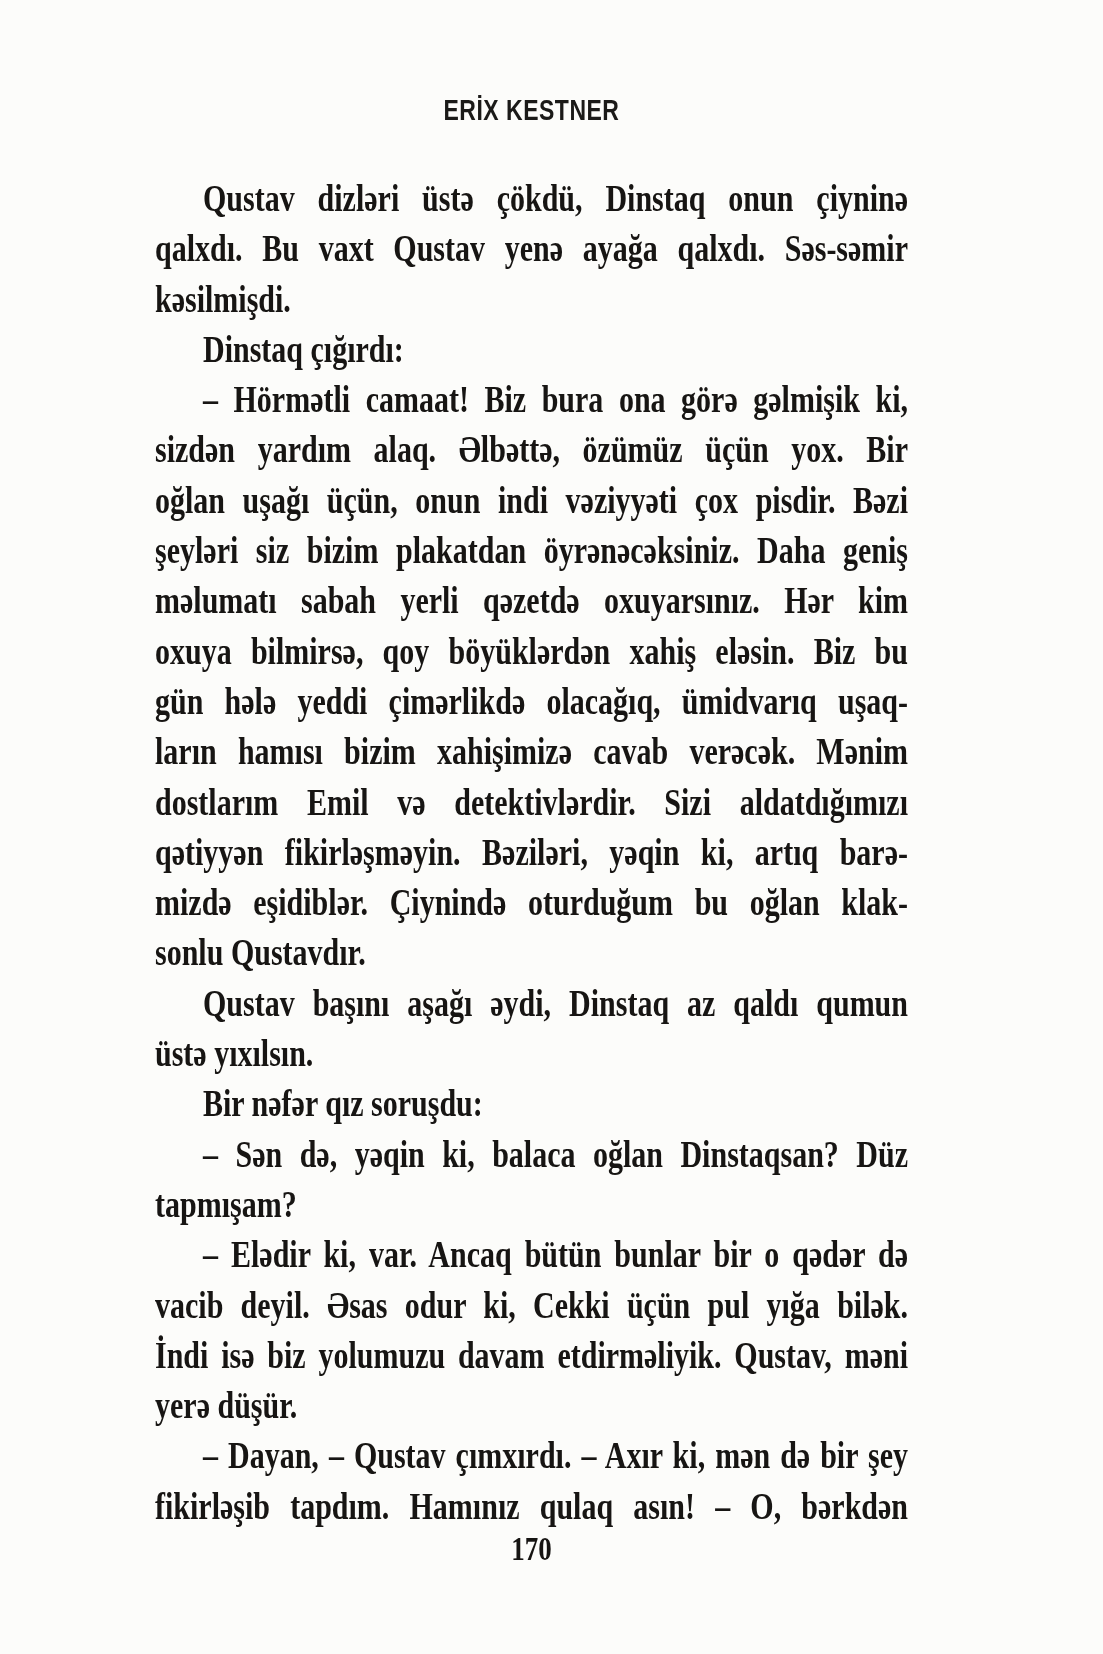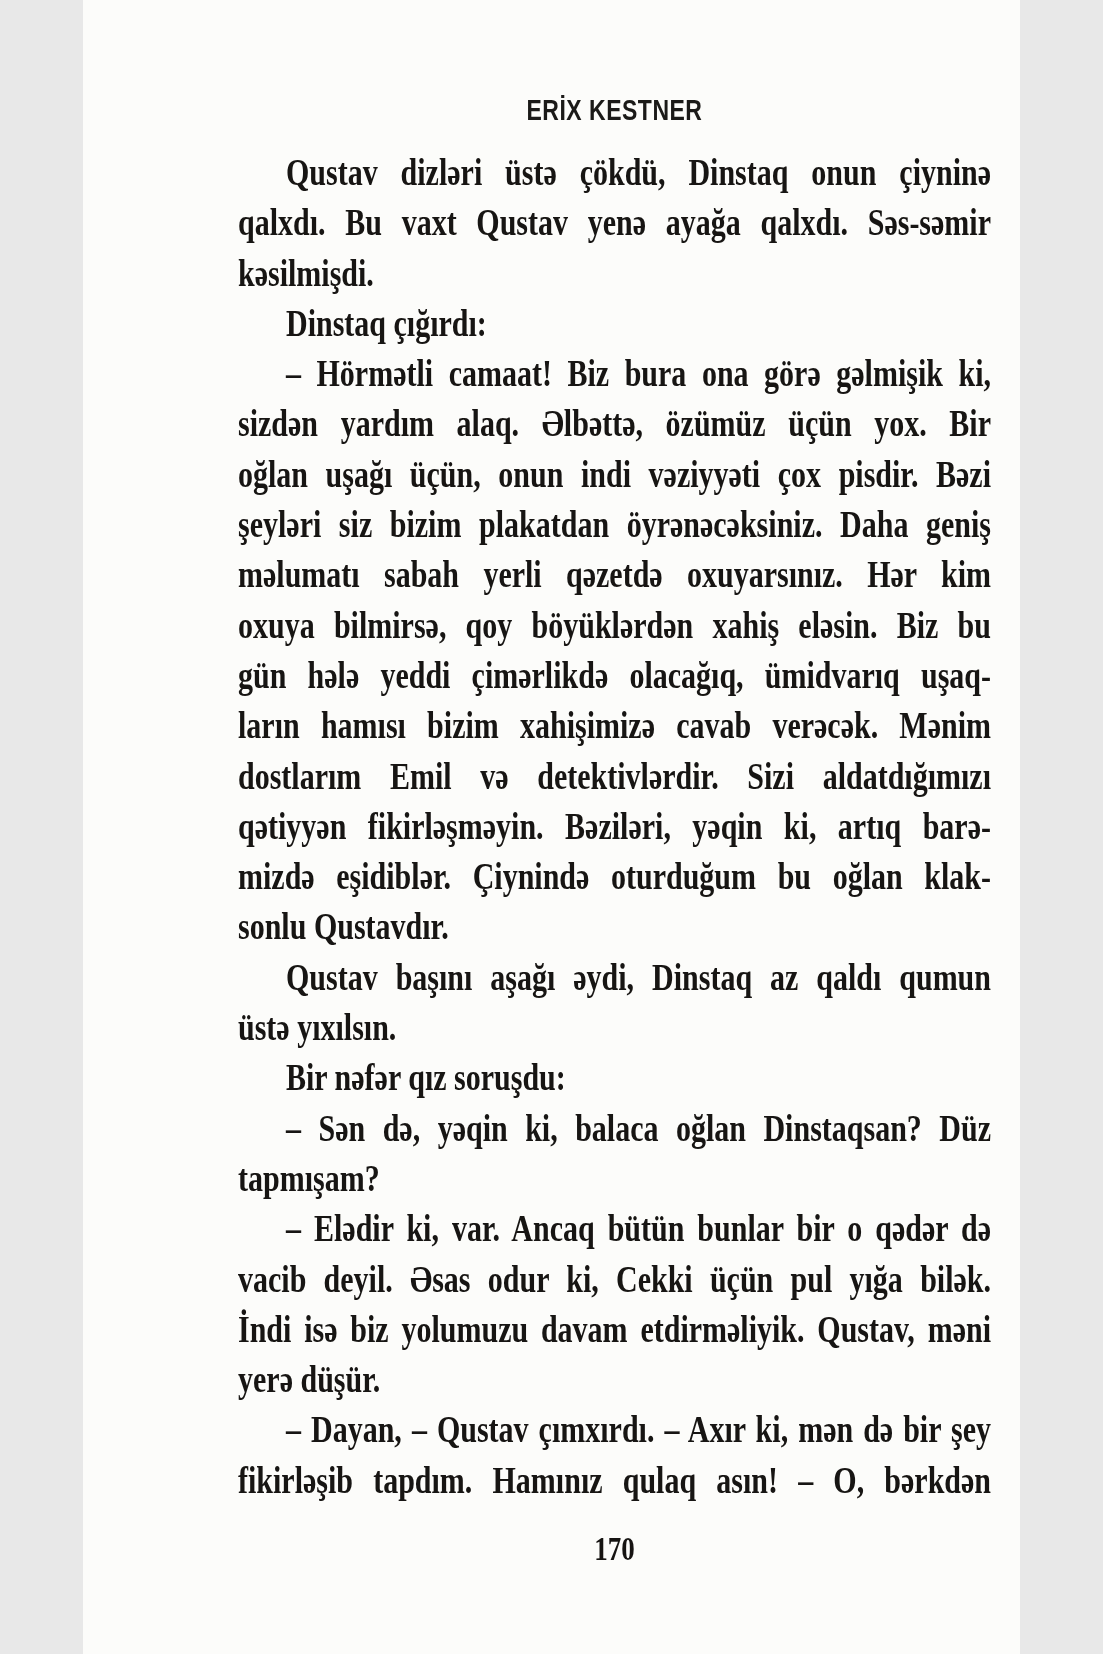--- a/index.html
+++ b/index.html
@@ -1,18 +1,18 @@
 <!DOCTYPE html>
 <html><head>
 <meta charset="utf-8">
 <style>
   html, body { margin: 0; padding: 0; background: #e8e8e8; }
   .page {
     position: relative;
-    width: 937px;
+    width: 1103px;
     height: 1654px;
     margin: 0 auto;
     background: #fcfcfa;
     overflow: hidden;
     font-family: "Liberation Serif", "DejaVu Serif", serif;
     color: #171513;
   }
   .running-header {
     position: absolute;
     top: 95px;
@@ -23,21 +23,21 @@
     text-align: center;
     font-family: "Liberation Sans", "DejaVu Sans", sans-serif;
     font-weight: 700;
     font-size: 23px;
     letter-spacing: 0.5px;
     color: #1b1a18;
     transform: scaleY(1.25);
   }
   .page-body {
     position: absolute;
-    top: 148px;
+    top: 174px;
     left: 155px;
     width: 753px;
   }
   .line {
     height: 50.3px;
     line-height: 50.3px;
     font-size: 30px;
     font-weight: 700;
     white-space: normal;
     overflow: visible;

